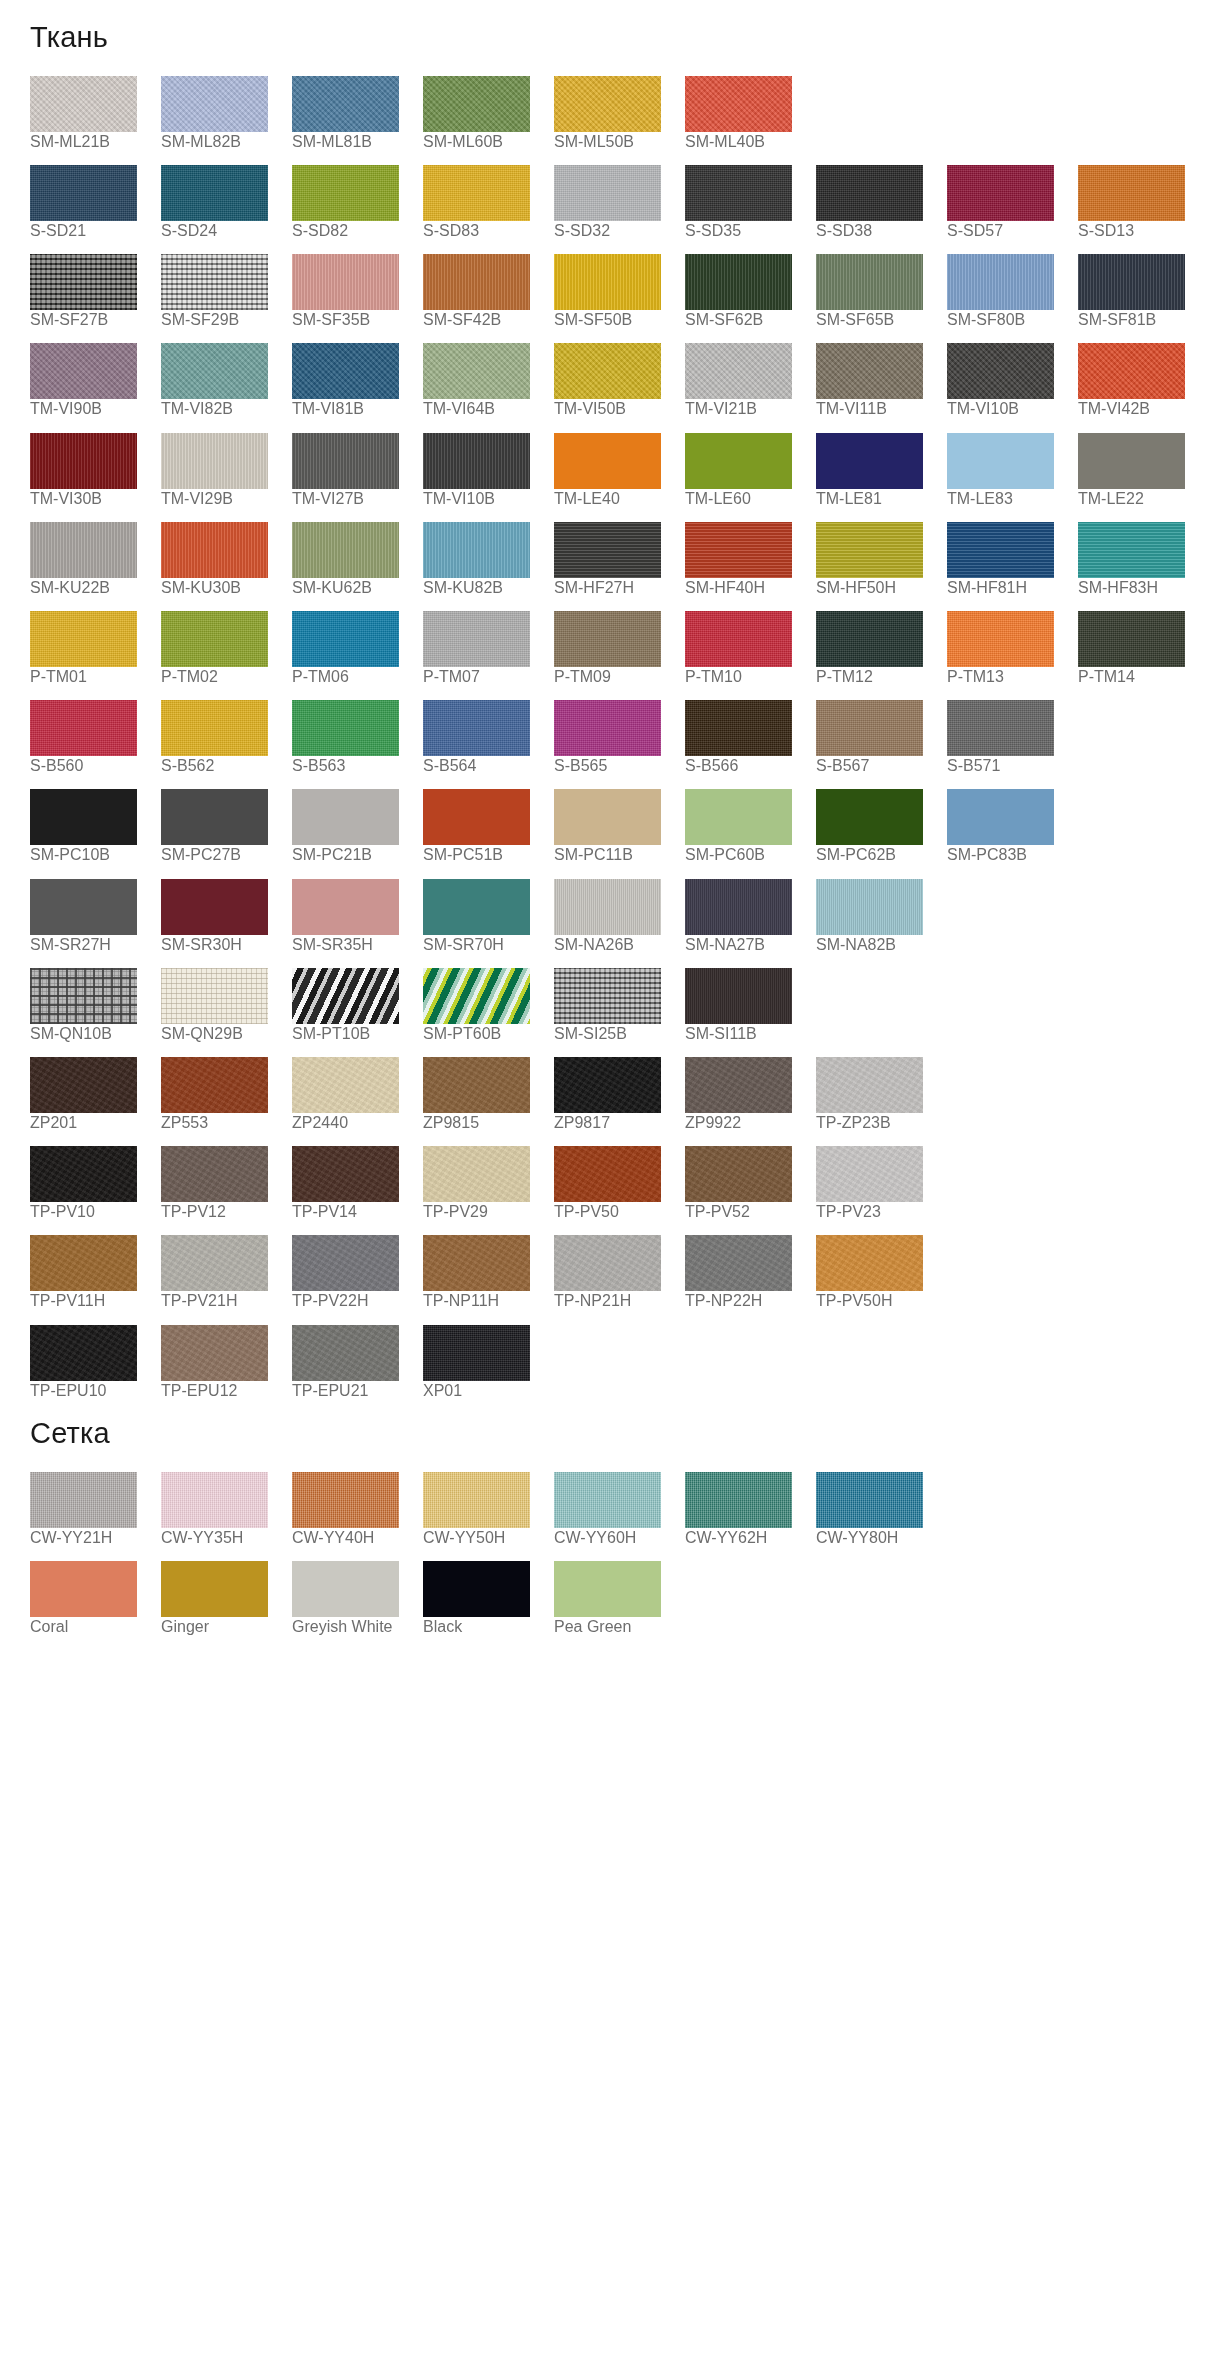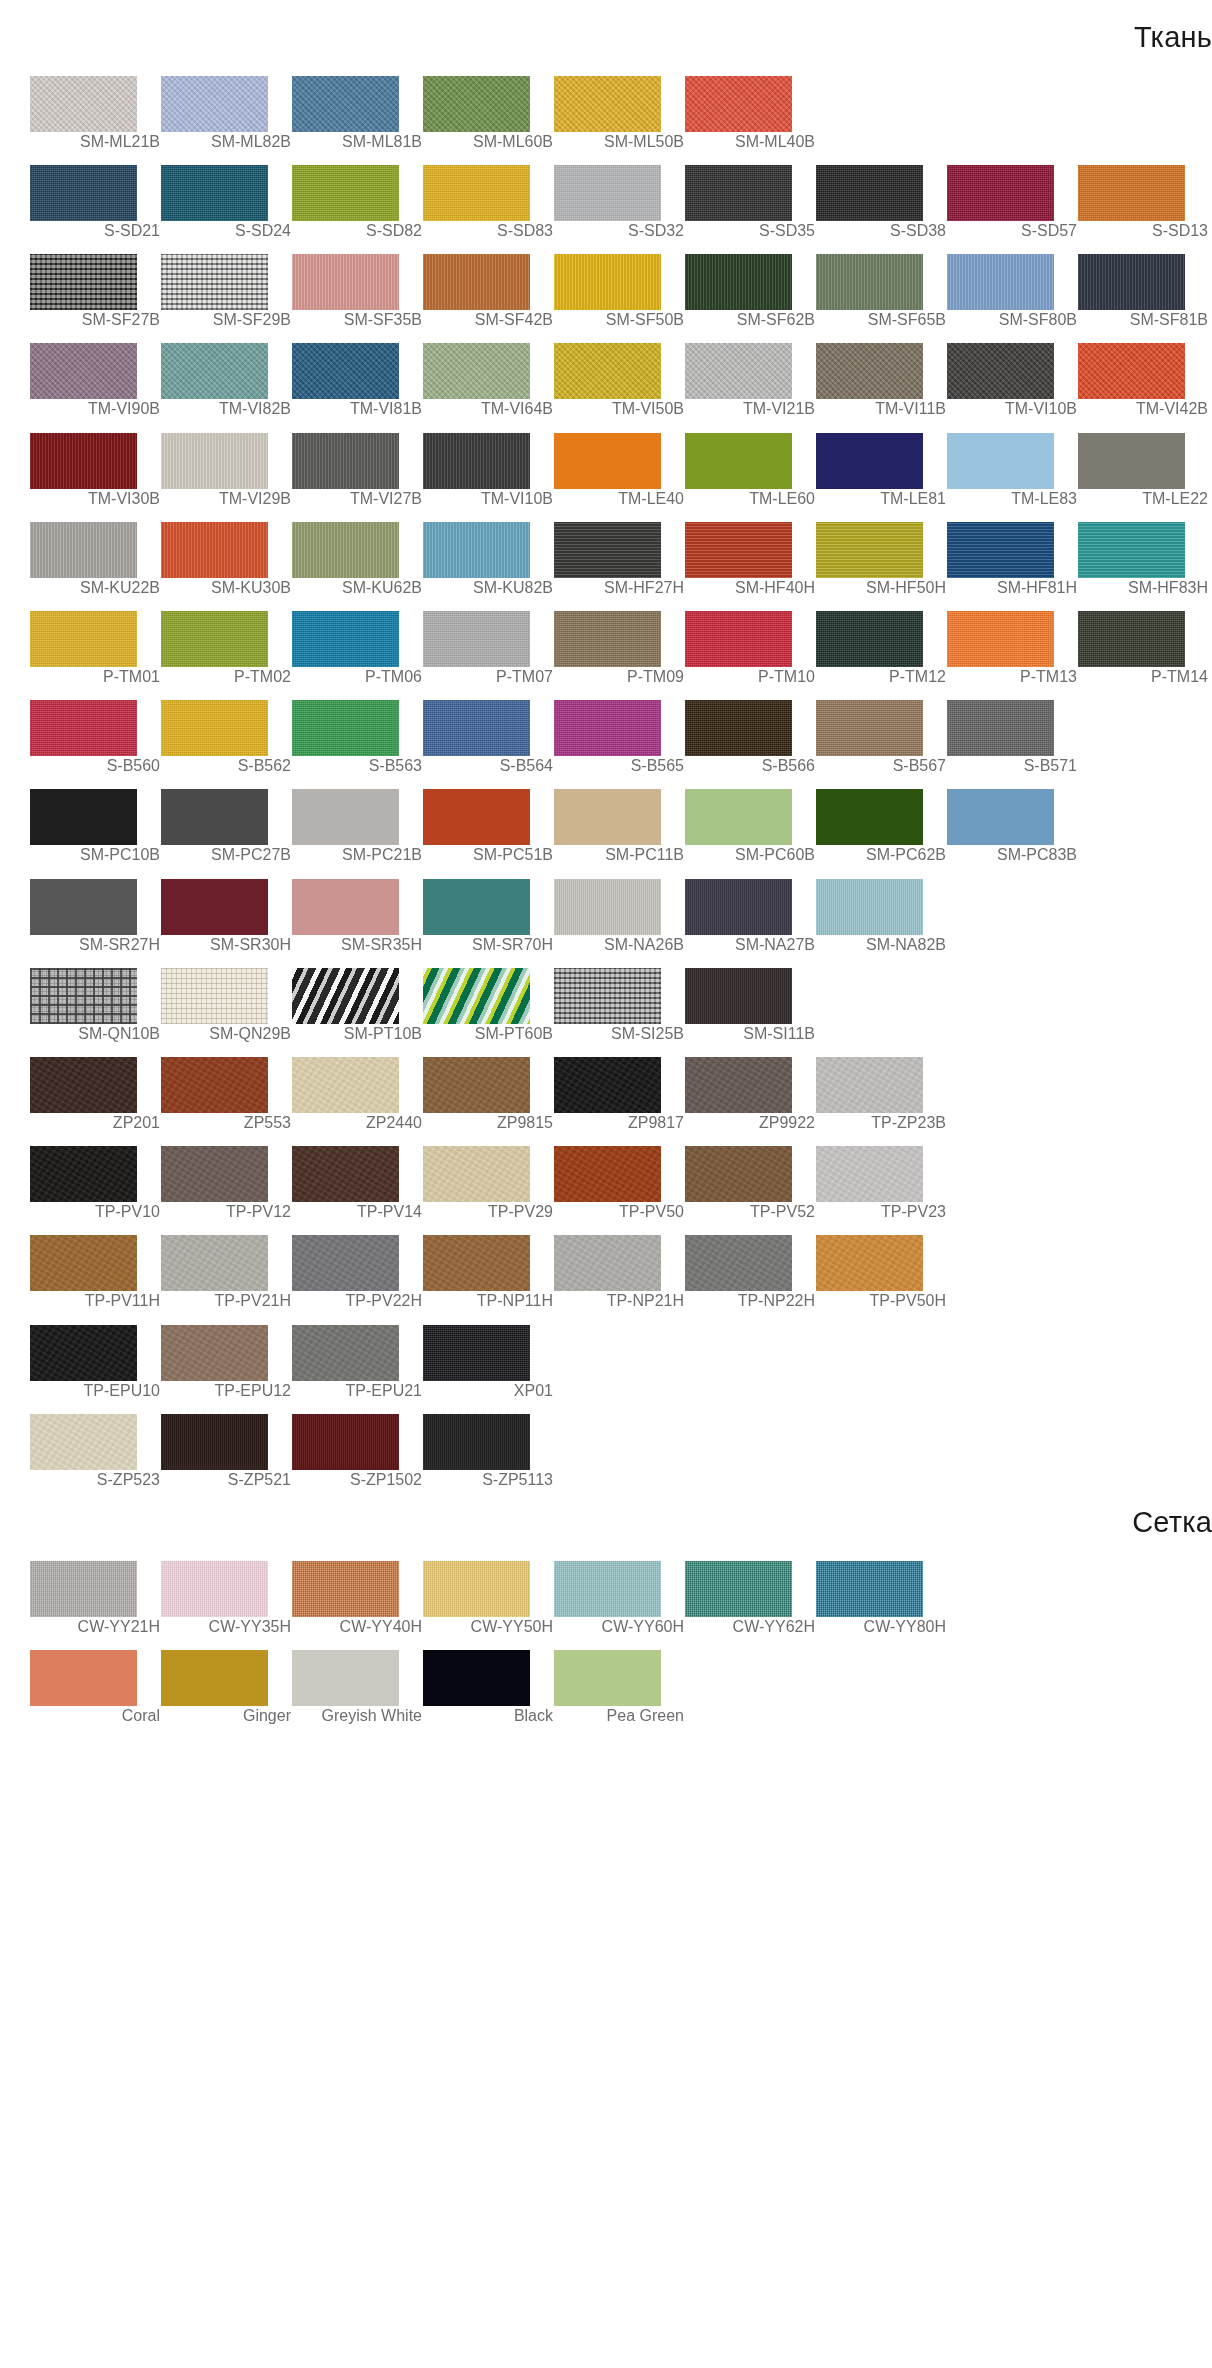--- a/index.html
+++ b/index.html
@@ -8,21 +8,20 @@
     background: #ffffff;
   }
   body {
     font-family: "Liberation Sans", sans-serif;
     padding: 0;
     color: #222;
   }
   .catalog {
     width: 1212px;
     padding: 22px 0 30px 0;
-    text-align: right;
   }
   .section { margin-bottom: 6px; }
   .section-title {
     font-size: 29px;
     font-weight: 400;
     color: #1a1a1a;
     letter-spacing: 0.2px;
     padding-left: 30px;
     margin-top: 18px;
     margin-bottom: 22px;
@@ -317,26 +316,20 @@
         <div class="swatch"><span class="swatch-chip tex-leather" style="background: rgb(176, 174, 171);"></span><span class="swatch-label">TP-NP21H</span></div>
         <div class="swatch"><span class="swatch-chip tex-leather" style="background: rgb(119, 119, 118);"></span><span class="swatch-label">TP-NP22H</span></div>
         <div class="swatch"><span class="swatch-chip tex-leather" style="background: rgb(207, 139, 58);"></span><span class="swatch-label">TP-PV50H</span></div>
       </div>
       <div class="swatch-row">
         <div class="swatch"><span class="swatch-chip tex-leather" style="background: rgb(25, 24, 24);"></span><span class="swatch-label">TP-EPU10</span></div>
         <div class="swatch"><span class="swatch-chip tex-leather" style="background: rgb(140, 114, 96);"></span><span class="swatch-label">TP-EPU12</span></div>
         <div class="swatch"><span class="swatch-chip tex-leather" style="background: rgb(116, 116, 112);"></span><span class="swatch-label">TP-EPU21</span></div>
         <div class="swatch"><span class="swatch-chip tex-weave" style="background: rgb(23, 23, 27);"></span><span class="swatch-label">XP01</span></div>
       </div>
-      <div class="swatch-row">
-        <div class="swatch"><span class="swatch-chip tex-leather" style="background: rgb(221, 214, 190);"></span><span class="swatch-label">S-ZP523</span></div>
-        <div class="swatch"><span class="swatch-chip tex-grain" style="background: rgb(43, 28, 23);"></span><span class="swatch-label">S-ZP521</span></div>
-        <div class="swatch"><span class="swatch-chip tex-grain" style="background: rgb(94, 20, 21);"></span><span class="swatch-label">S-ZP1502</span></div>
-        <div class="swatch"><span class="swatch-chip tex-grain" style="background: rgb(35, 35, 35);"></span><span class="swatch-label">S-ZP5113</span></div>
-      </div>
     </div>
     <div class="section">
       <div class="section-title">Сетка</div>
       <div class="swatch-row">
         <div class="swatch"><span class="swatch-chip tex-mesh" style="background: rgb(168, 163, 161);"></span><span class="swatch-label">CW-YY21H</span></div>
         <div class="swatch"><span class="swatch-chip tex-mesh" style="background: rgb(237, 205, 214);"></span><span class="swatch-label">CW-YY35H</span></div>
         <div class="swatch"><span class="swatch-chip tex-mesh" style="background: rgb(196, 104, 44);"></span><span class="swatch-label">CW-YY40H</span></div>
         <div class="swatch"><span class="swatch-chip tex-mesh" style="background: rgb(227, 193, 105);"></span><span class="swatch-label">CW-YY50H</span></div>
         <div class="swatch"><span class="swatch-chip tex-mesh" style="background: rgb(134, 188, 188);"></span><span class="swatch-label">CW-YY60H</span></div>
         <div class="swatch"><span class="swatch-chip tex-mesh" style="background: rgb(46, 122, 108);"></span><span class="swatch-label">CW-YY62H</span></div>

